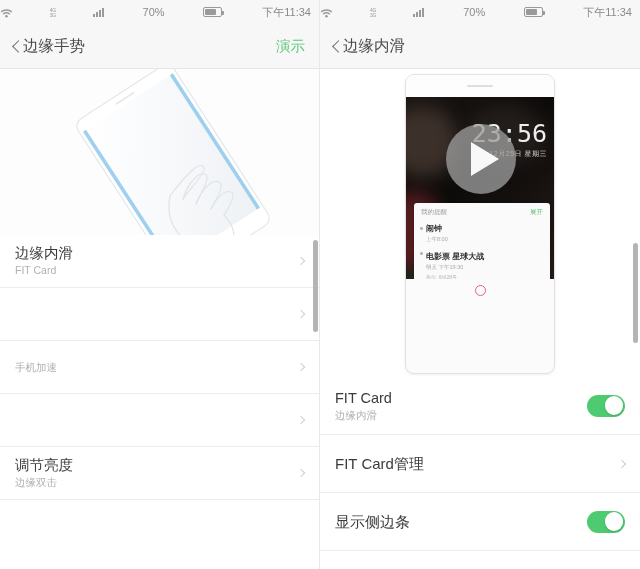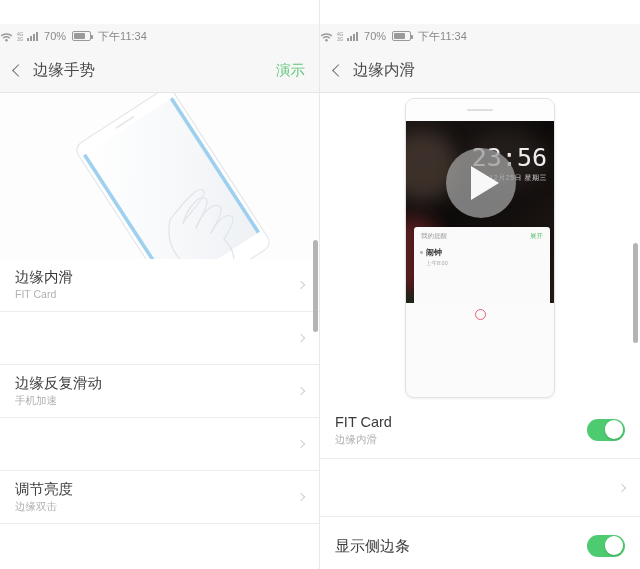--- a/index.html
+++ b/index.html
@@ -8,22 +8,22 @@
     font-family:"Liberation Sans","DejaVu Sans",sans-serif;
     background:#ffffff; overflow:hidden;
   }
   .screens { display:flex; width:640px; height:569px; }
   .panel { width:320px; height:569px; position:relative; background:#fff; overflow:hidden; }
   .panel.left { border-right:1px solid #e8e8e8; }
 
   
   .statusbar {
     height:24px; background:#f7f7f7; display:flex; align-items:center;
-    justify-content:flex-start; padding-right:8px; gap:4px;
-    font-size:11px; color:#8a8a8a;margin-top:24px;
+    justify-content:space-between; padding-right:8px; gap:4px;
+    font-size:11px; color:#8a8a8a;
   }
   .wifi { position:relative; width:13px; height:11px; }
   .wifi svg { display:block; }
   .sig-label { font-size:5px; line-height:5px; color:#9a9a9a; letter-spacing:-0.3px; }
   .siggroup { display:flex; flex-direction:column; justify-content:flex-end; height:11px; }
   .bars { display:flex; align-items:flex-end; gap:1px; height:9px; }
   .bars i { width:2px; background:#9a9a9a; display:block; }
   .bars i:nth-child(1){height:3px}.bars i:nth-child(2){height:5px}
   .bars i:nth-child(3){height:7px}.bars i:nth-child(4){height:9px}
   .pct { font-size:11px; color:#8a8a8a; margin-left:2px; }
@@ -32,21 +32,21 @@
   .battery::after{content:"";position:absolute;right:-3px;top:2.5px;width:2px;height:4px;
                   background:#9a9a9a;border-radius:0 1px 1px 0;}
   .battery b{display:block;height:100%;background:#9a9a9a;border-radius:1px;}
   .clock { font-size:11px; color:#8a8a8a; margin-left:3px; }
 
   
   .navbar {
     height:45px; background:#f7f7f7; display:flex; align-items:center;
     padding:0 14px; border-bottom:1px solid #e6e6e6; position:relative;
   }
-  .back { display:flex; align-items:center; gap:10px; cursor:pointer; }
+  .back { display:flex; align-items:center; gap:0; cursor:pointer; }
   .chev-left { width:9px; height:9px; border-left:1.6px solid #6b6b6b;
                border-bottom:1.6px solid #6b6b6b; transform:rotate(45deg); }
   .navtitle { font-size:15.5px; color:#4a4a4a; }
   .navaction { margin-left:auto; font-size:14.5px; color:#5ec77a; cursor:pointer; }
 
   
   .illus { height:166px; background:#fdfdfd; position:relative; }
 
   
   .list { background:#fff; }
@@ -193,21 +193,20 @@
           <span class="t1">边缘内滑</span>
           <span class="t2">FIT Card</span>
         </div>
         <span class="chev-right"></span>
       </div>
       <div class="row">
         <span class="chev-right"></span>
       </div>
       <div class="row">
         <div class="texts">
-          <span class="t1">边缘反复滑动</span>
           <span class="t2">手机加速</span>
         </div>
         <span class="chev-right"></span>
       </div>
       <div class="row">
         <span class="chev-right"></span>
       </div>
       <div class="row">
         <div class="texts">
           <span class="t1">调节亮度</span>
@@ -272,20 +271,27 @@
 
           <div class="card card-rem">
             <div class="card-hd">
               <span class="ht">我的提醒</span>
               <span class="ha">展开</span>
             </div>
             <div class="item">
               <div class="i1">闹钟</div>
               <div class="i2">上午8:00</div>
             </div>
+            <div class="item" style="padding-top:7px;">
+              <div class="i1">电影票 星球大战</div>
+              <div class="i2">明天 下午19:30</div>
+              <div class="i3" style="margin-top:3px">座位: 6排28号</div>
+              <div class="i3">序列号: 52355628</div>
+              <div class="i3">验证码: 279854</div>
+            </div>
             <span class="navbtn">地图导航</span>
           </div>
 
           <div class="card card-files">
             <div class="files-hd">
               <span class="ft">最近文件</span>
               <span class="tabs">
                 <span class="tab active">图片</span>
                 <span class="tab">文档</span>
               </span>
@@ -313,20 +319,23 @@
       <div class="row row-toggle">
         <div class="texts">
           <span class="t1">FIT Card</span>
           <span class="t2">边缘内滑</span>
         </div>
         <span class="toggle">
             <b></b>
           </span>
       </div>
       <div class="row row-toggle single">
+        <div class="texts">
+          <span class="t1">FIT Card管理</span>
+        </div>
         <span class="chev-right"></span>
       </div>
       <div class="row row-toggle single">
         <div class="texts">
           <span class="t1">显示侧边条</span>
         </div>
         <span class="toggle">
             <b></b>
           </span>
       </div>

